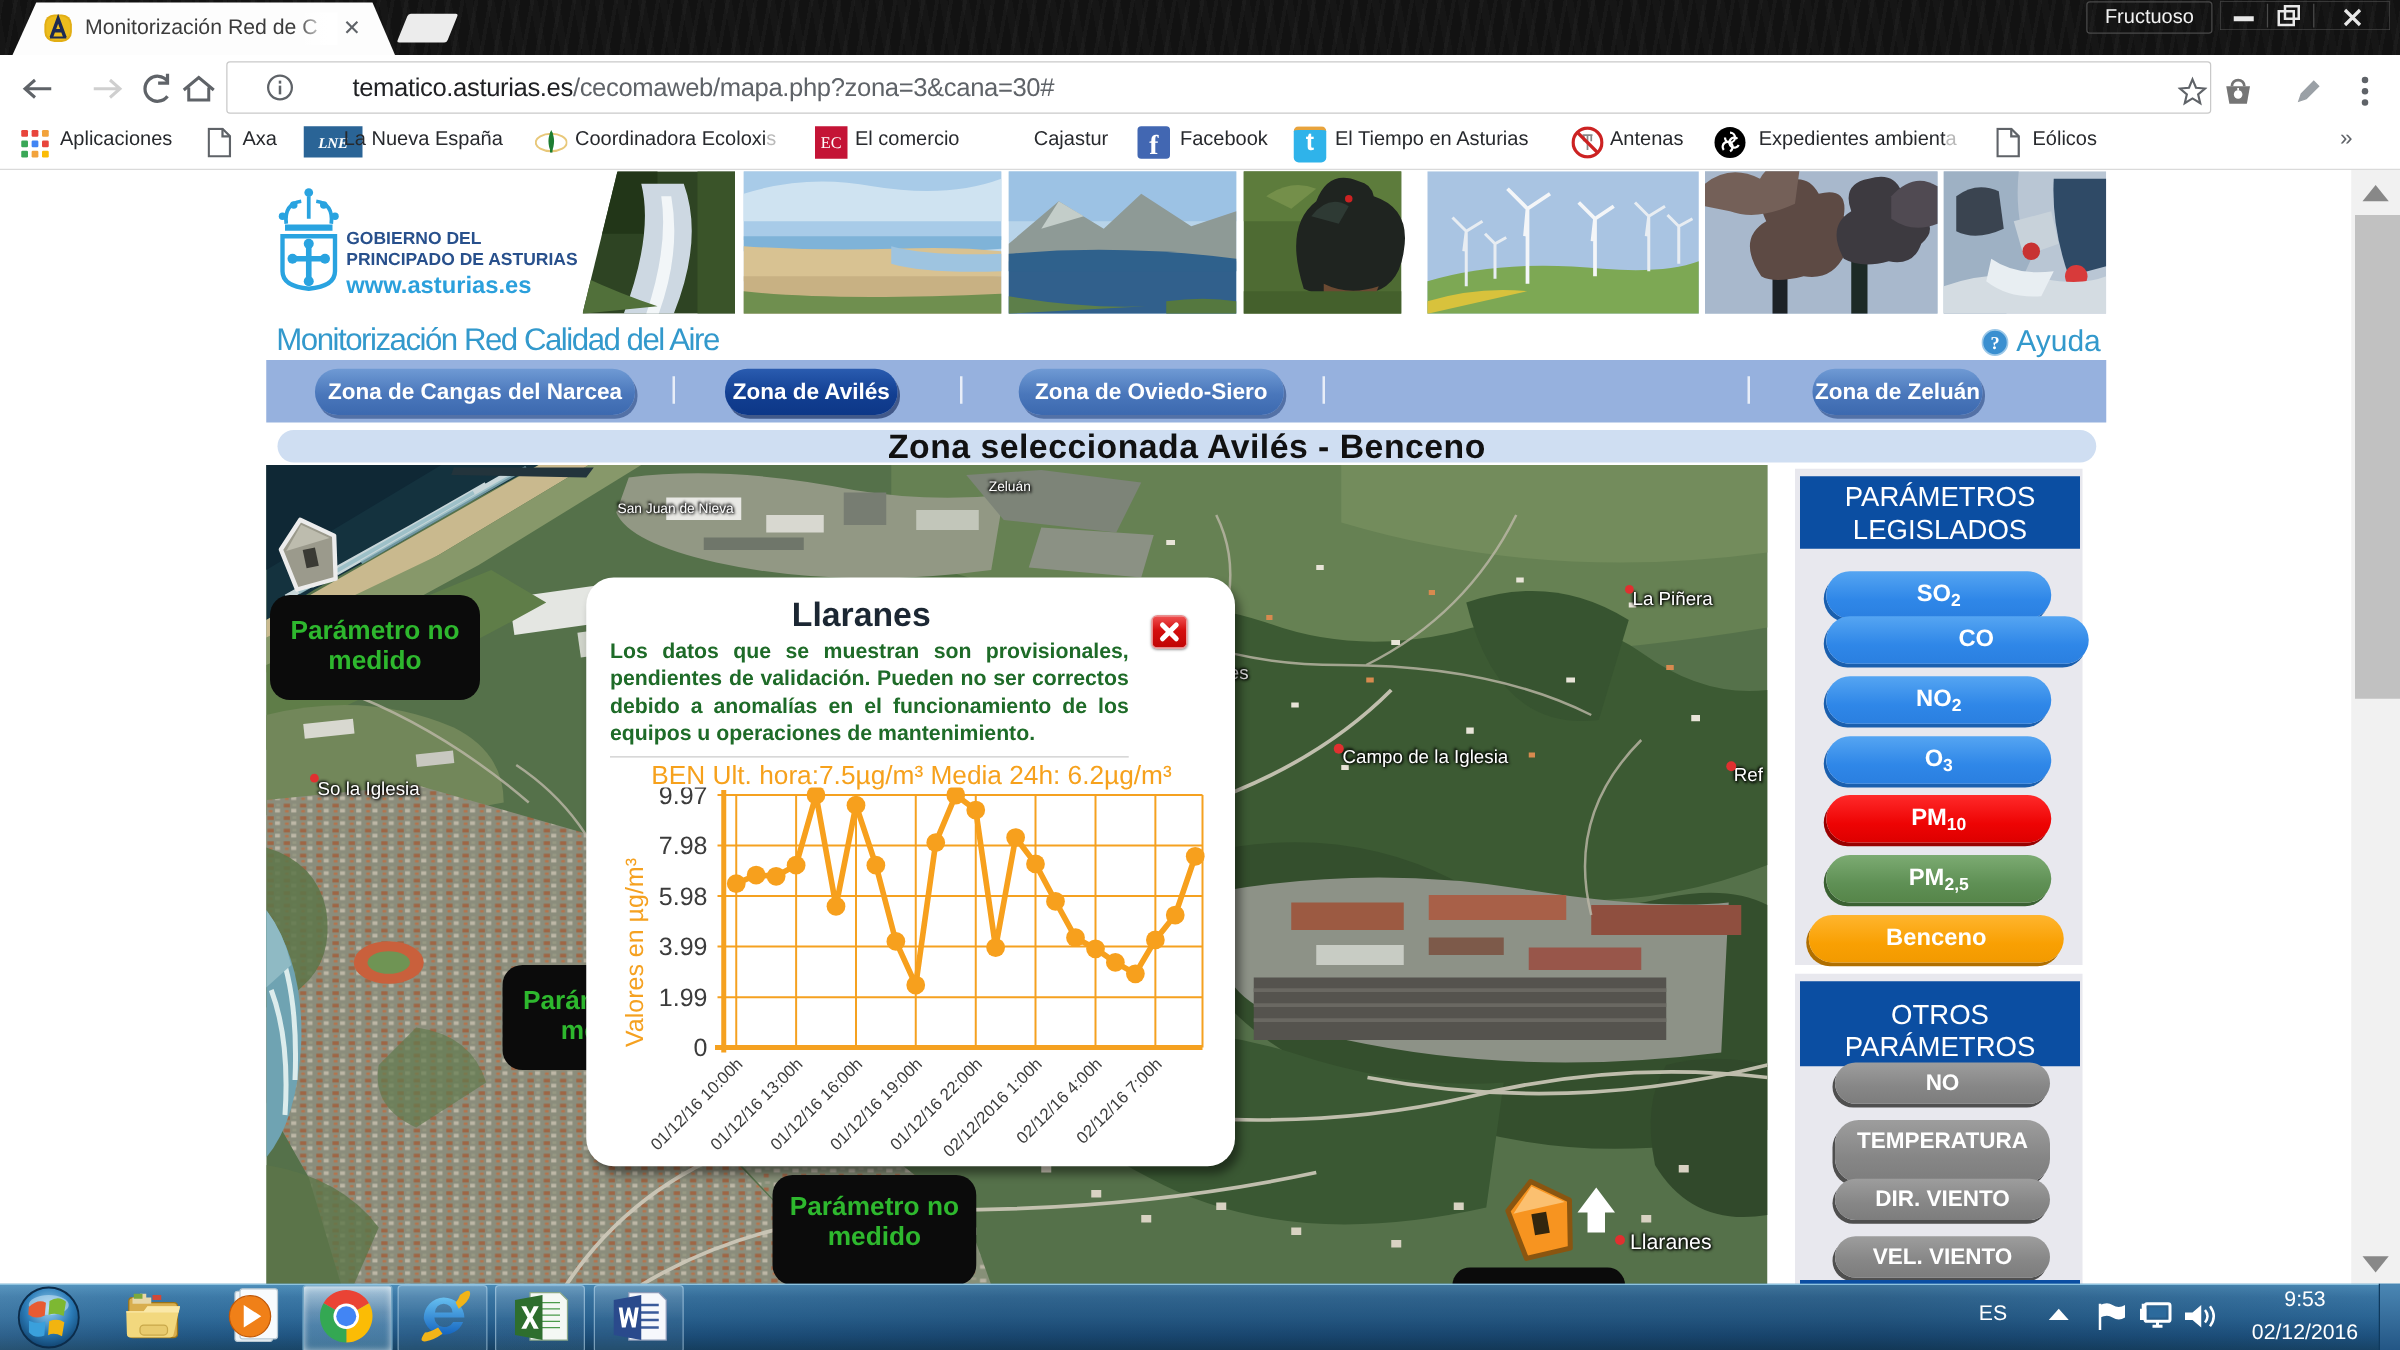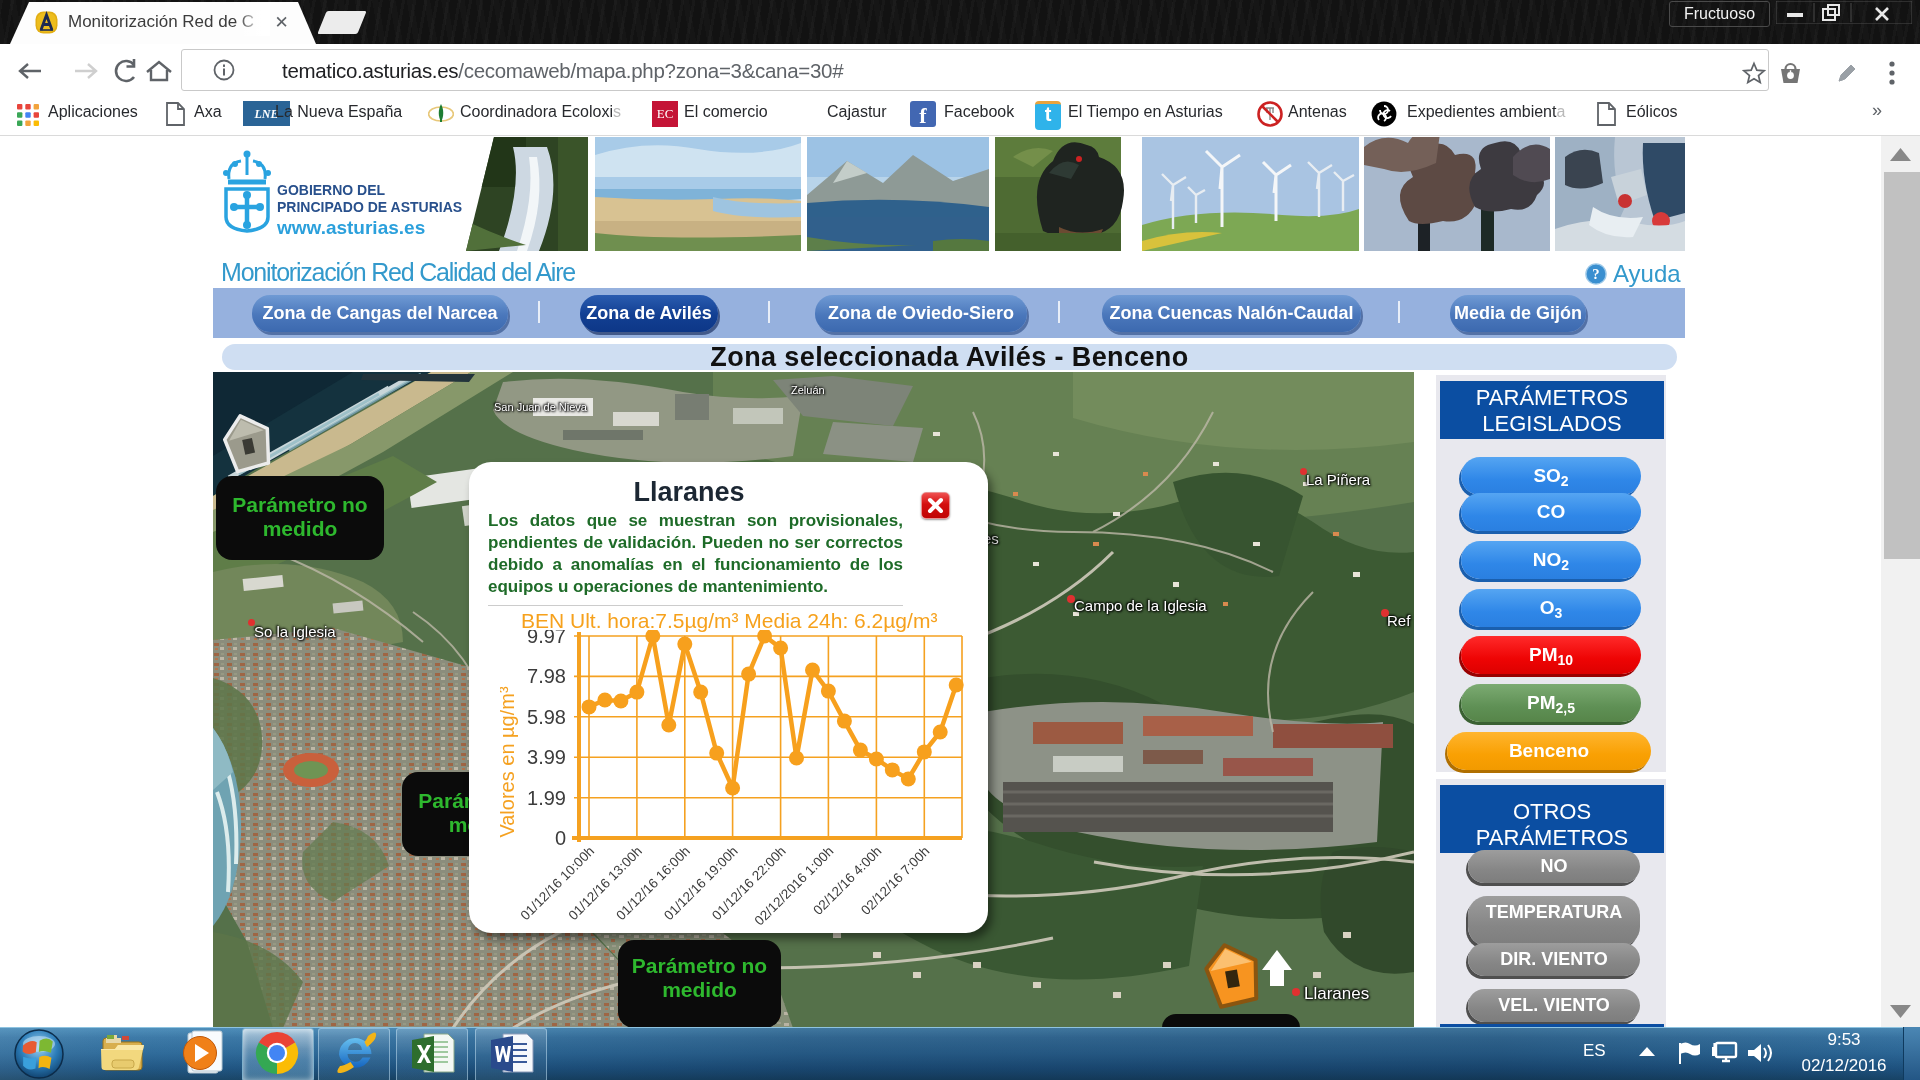--- a/index.html
+++ b/index.html
@@ -306,22 +306,21 @@
     <svg class="abs" style="left:1585px;top:263px" width="22" height="22" viewBox="0 0 24 24">
       <circle cx="12" cy="12" r="11" fill="#3a8fd0" stroke="#9cc8e8" stroke-width="1.5"></circle>
       <text x="12" y="17.5" font-size="16" font-weight="bold" fill="#fff" text-anchor="middle" font-family="Liberation Serif">?</text>
     </svg>
     <div class="abs" id="ayuda">Ayuda</div>
 
     <div class="abs" id="navbar"></div>
     <div class="zbtn" style="left:252px;width:256px;">Zona de Cangas del Narcea</div>
     <div class="zbtn sel" style="left:580px;width:138px;">Zona de Avilés</div>
     <div class="zbtn" style="left:815px;width:212px;">Zona de Oviedo-Siero</div>
-    <div class="zbtn" style="left:1102px;width:259px;">Zona Cuencas Nalón-Caudal</div>
-    <div class="zbtn" style="left:1450px;width:136px;">Media de Gijón</div>
+    <div class="zbtn" style="left:1450px;width:136px;">Zona de Zeluán</div>
     <div class="navdiv" style="left:538px"></div>
     <div class="navdiv" style="left:768px"></div>
     <div class="navdiv" style="left:1058px"></div>
     <div class="navdiv" style="left:1398px"></div>
 
     <div class="abs" id="selbar"></div>
     <div class="abs" id="seltext">Zona seleccionada Avilés - Benceno</div>
 
     <svg class="abs" style="left:213px;top:372px" width="1201" height="656">
       <defs>
@@ -567,21 +566,21 @@
     </svg>
 
     <div class="tooltip" style="left:618px;top:940px;width:163px;height:88px;">
       <div style="margin-top:14px">Parámetro no<br>medido</div>
     </div>
     <div class="tooltip" style="left:1162px;top:1014px;width:138px;height:14px;border-radius:14px 14px 0 0;"></div>
 
     <div class="panel" style="top:375px;height:397px;"></div>
     <div class="phead" style="top:381px;height:54px;padding-top:4px;">PARÁMETROS<br>LEGISLADOS</div>
     <div class="pill" style="left:1461px;top:445px;width:180px;height:38px;line-height:38px;background:linear-gradient(#55a5f2,#2f87e8 60%,#2a7fe0);box-shadow:-2px 3px 0 #1a5fae;margin-top:12px;">SO<span class="sub">2</span></div>
-    <div class="pill" style="left:1461px;top:493px;width:180px;height:38px;line-height:38px;background:linear-gradient(#55a5f2,#2f87e8 60%,#2a7fe0);box-shadow:-2px 3px 0 #1a5fae;">CO</div>
+    <div class="pill" style="left:1461px;top:493px;width:180px;height:38px;line-height:38px;background:linear-gradient(#55a5f2,#2f87e8 60%,#2a7fe0);box-shadow:-2px 3px 0 #1a5fae;padding-left:30px;">CO</div>
     <div class="pill" style="left:1461px;top:541px;width:180px;height:38px;line-height:38px;background:linear-gradient(#55a5f2,#2f87e8 60%,#2a7fe0);box-shadow:-2px 3px 0 #1a5fae;">NO<span class="sub">2</span></div>
     <div class="pill" style="left:1461px;top:589px;width:180px;height:38px;line-height:38px;background:linear-gradient(#55a5f2,#2f87e8 60%,#2a7fe0);box-shadow:-2px 3px 0 #1a5fae;">O<span class="sub">3</span></div>
     <div class="pill" style="left:1461px;top:636px;width:180px;height:38px;line-height:38px;background:linear-gradient(#ff2a2a,#ee0404 60%,#dd0000);box-shadow:-2px 3px 0 #990000;">PM<span class="sub">10</span></div>
     <div class="pill" style="left:1461px;top:684px;width:180px;height:38px;line-height:38px;background:linear-gradient(#7cab72,#5f9055 60%,#568549);box-shadow:-2px 3px 0 #3a6132;">PM<span class="sub">2,5</span></div>
     <div class="pill" style="left:1447px;top:732px;width:204px;height:38px;line-height:38px;background:linear-gradient(#ffb52e,#f9a003 60%,#f29a00);box-shadow:-2px 3px 0 #b06f00;">Benceno</div>
 
     <div class="panel" style="top:779px;height:249px;"></div>
     <div class="phead" style="top:785px;height:54px;padding-top:14px;">OTROS<br>PARÁMETROS</div>
     <div class="pill" style="left:1468px;top:850px;width:172px;height:33px;line-height:33px;font-size:18px;background:linear-gradient(#9d9d9d,#868686 60%,#7d7d7d);box-shadow:-2px 3px 0 #4f4f4f;">NO</div>
     <div class="pill" style="left:1468px;top:896px;width:172px;height:50px;line-height:33px;font-size:18px;background:linear-gradient(#9d9d9d,#868686 60%,#7d7d7d);box-shadow:-2px 3px 0 #4f4f4f;">TEMPERATURA</div>

